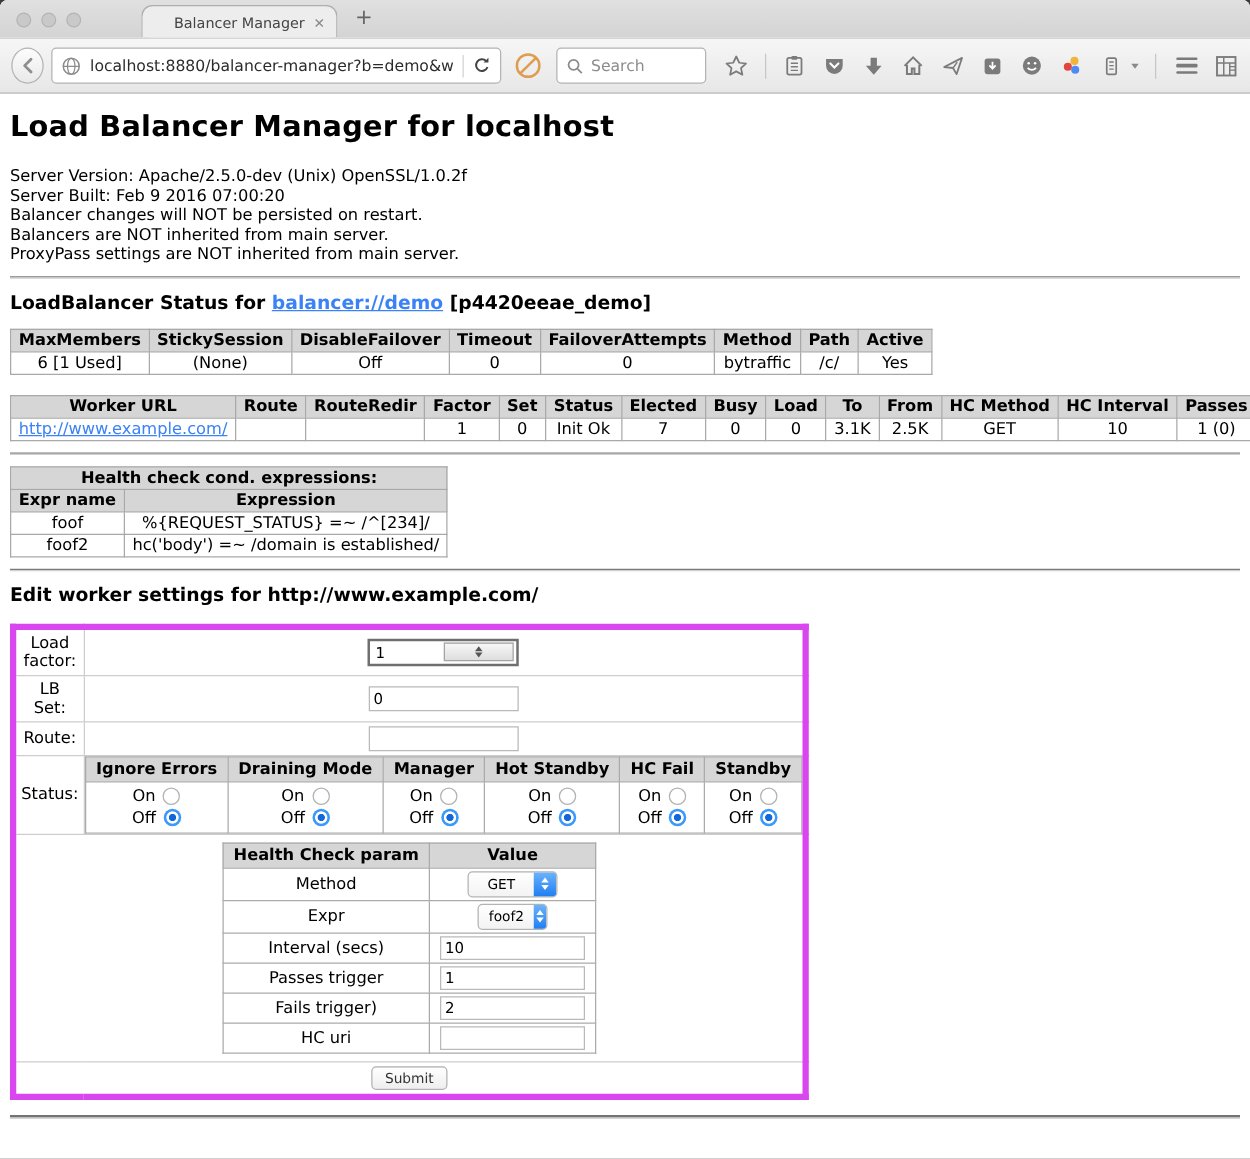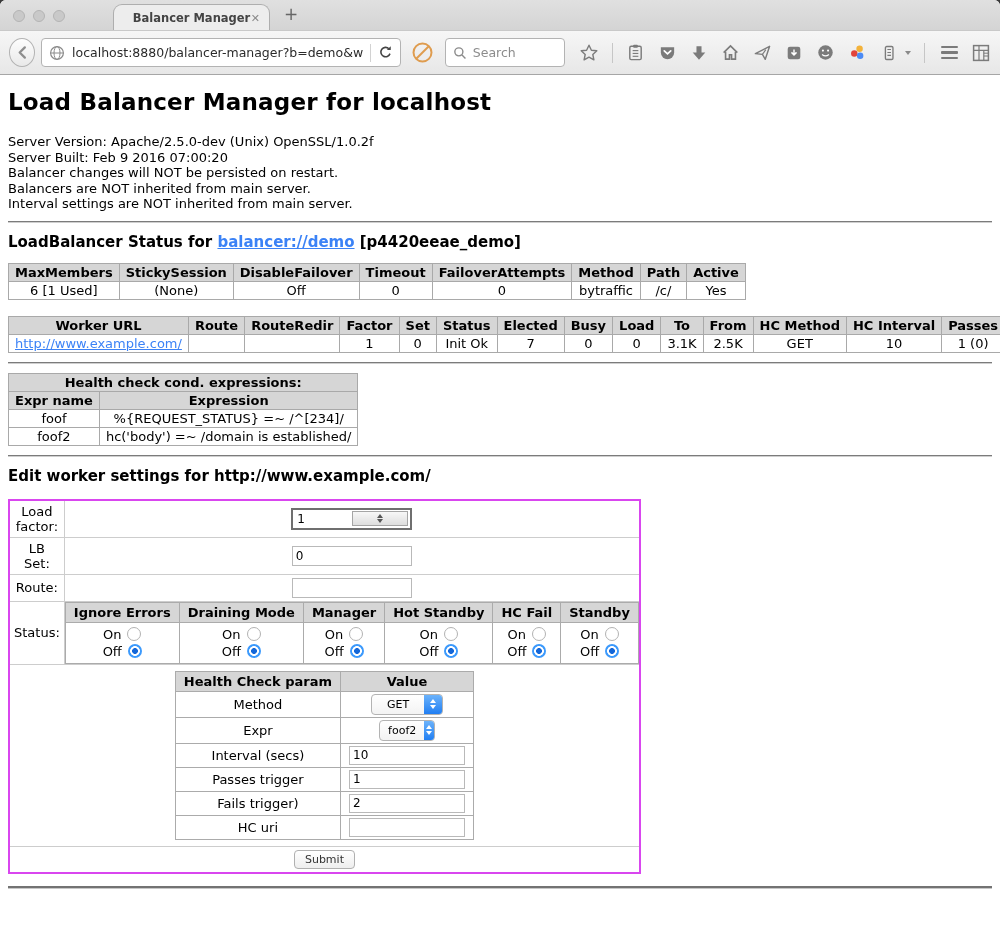--- a/index.html
+++ b/index.html
@@ -5,21 +5,21 @@
   * { margin:0; padding:0; box-sizing:border-box; }
   html,body { width:1000px; height:927px; background:#3a3a3a; font-family:"DejaVu Sans","Liberation Sans",sans-serif; }
   .window { width:1000px; height:927px; background:#fff; border-radius:6px 6px 0 0; overflow:hidden; }
 
   
   .tabbar { height:30px; background:linear-gradient(#e0e0e0,#d4d4d4); position:relative; }
   .traffic { position:absolute; left:13px; top:10px; display:flex; gap:8px; }
   .tl { width:12px; height:12px; border-radius:50%; background:#c9c9c9; border:1px solid #b4b4b4; }
   .tab { position:absolute; left:113px; top:4px; width:157px; height:26px; background:#ededed;
          border:1px solid #aeaeae; border-bottom:none; border-radius:9px 9px 0 0;
-         display:flex; align-items:center; justify-content:center; font-size:11.5px; color:#444;font-weight:bold; }
+         display:flex; align-items:center; justify-content:center; font-size:11.5px; color:#444; }
   .tab-close { position:absolute; right:9px; top:7px; font-size:11px; color:#8a8a8a; cursor:default; }
   .newtab { position:absolute; left:284px; top:4px; font-size:17px; color:#666; }
   .navbar { height:45px; background:linear-gradient(#f6f6f6,#e7e7e7); border-top:1px solid #c9c9c9;
             border-bottom:1px solid #a6a6a6; display:flex; align-items:center; padding:0 9px; }
   .backbtn { width:29px; height:29px; border-radius:50%; background:linear-gradient(#fdfdfd,#e9e9e9);
              border:1px solid #b3b3b3; display:flex; align-items:center; justify-content:center; margin-right:6px; }
   .urlbar { width:402px; height:29px; background:#fff; border:1px solid #b3b3b3; border-radius:4px;
             display:flex; align-items:center; padding:0 7px; overflow:hidden; }
   .urltext { font-size:12.5px; color:#2b2b2b; white-space:nowrap; overflow:hidden; flex:1; margin-left:7px; }
   .urlsep { width:1px; height:18px; background:#d2d2d2; margin:0 7px; }
@@ -45,21 +45,21 @@
 
   table.t { border-collapse:collapse; font-size:13px; }
   table.t th, table.t td { border:1px solid #a9a9a9; padding:1px 6px; height:18px; text-align:center; white-space:nowrap; }
   table.t th { background:#d6d6d6; font-weight:bold; }
   table.t { border:1px solid #be185d; }
   td.left { text-align:left; }
 
   .mt16 { margin-top:16px; }
 
   
-  table.form { width:562px; border:2px solid #d946ef; border-collapse:collapse; font-size:13px; margin-top:14px; }
+  table.form { width:562px; border:5px solid #d946ef; border-collapse:collapse; font-size:13px; margin-top:14px; }
   table.form > tbody > tr > td { border:1px solid #cdcdcd; padding:3px 4px; text-align:center; height:24px; }
   td.flabel { width:100px; }
   input.txt { width:120px; height:20px; border:1px solid #b9b9b9; font-size:12px; font-family:inherit;
               padding:0 3px; background:#fff; }
   .numwrap { display:inline-flex; align-items:center; border:2px solid #6f6f6f; background:#fff;
              width:121px; height:22px; padding:0 2px 0 4px; }
   .numwrap span { flex:1; text-align:left; font-size:12px; }
   .spin { width:13px; height:15px; border:1px solid #a5a5a5; background:linear-gradient(#f7f7f7,#dedede);
           display:flex; flex-direction:column; align-items:center; justify-content:center; gap:1px; }
   .spin i { width:0; height:0; border-left:3px solid transparent; border-right:3px solid transparent; }
@@ -243,21 +243,21 @@
 
   <div class="page">
 
     <h1>Load Balancer Manager for localhost</h1>
 
     <div class="info">
       <div>Server Version: Apache/2.5.0-dev (Unix) OpenSSL/1.0.2f</div>
       <div>Server Built: Feb 9 2016 07:00:20</div>
       <div>Balancer changes will NOT be persisted on restart.</div>
       <div>Balancers are NOT inherited from main server.</div>
-      <div>Interval settings are NOT inherited from main server.</div>
+      <div>ProxyPass settings are NOT inherited from main server.</div>
     </div>
 
     <hr class="rule">
 
     <h3 class="sect">
       <span>LoadBalancer Status for </span><a class="vlink" href="#">balancer://demo</a><span> [p4420eeae_demo]</span>
     </h3>
 
     <table class="t">
       <tbody>

